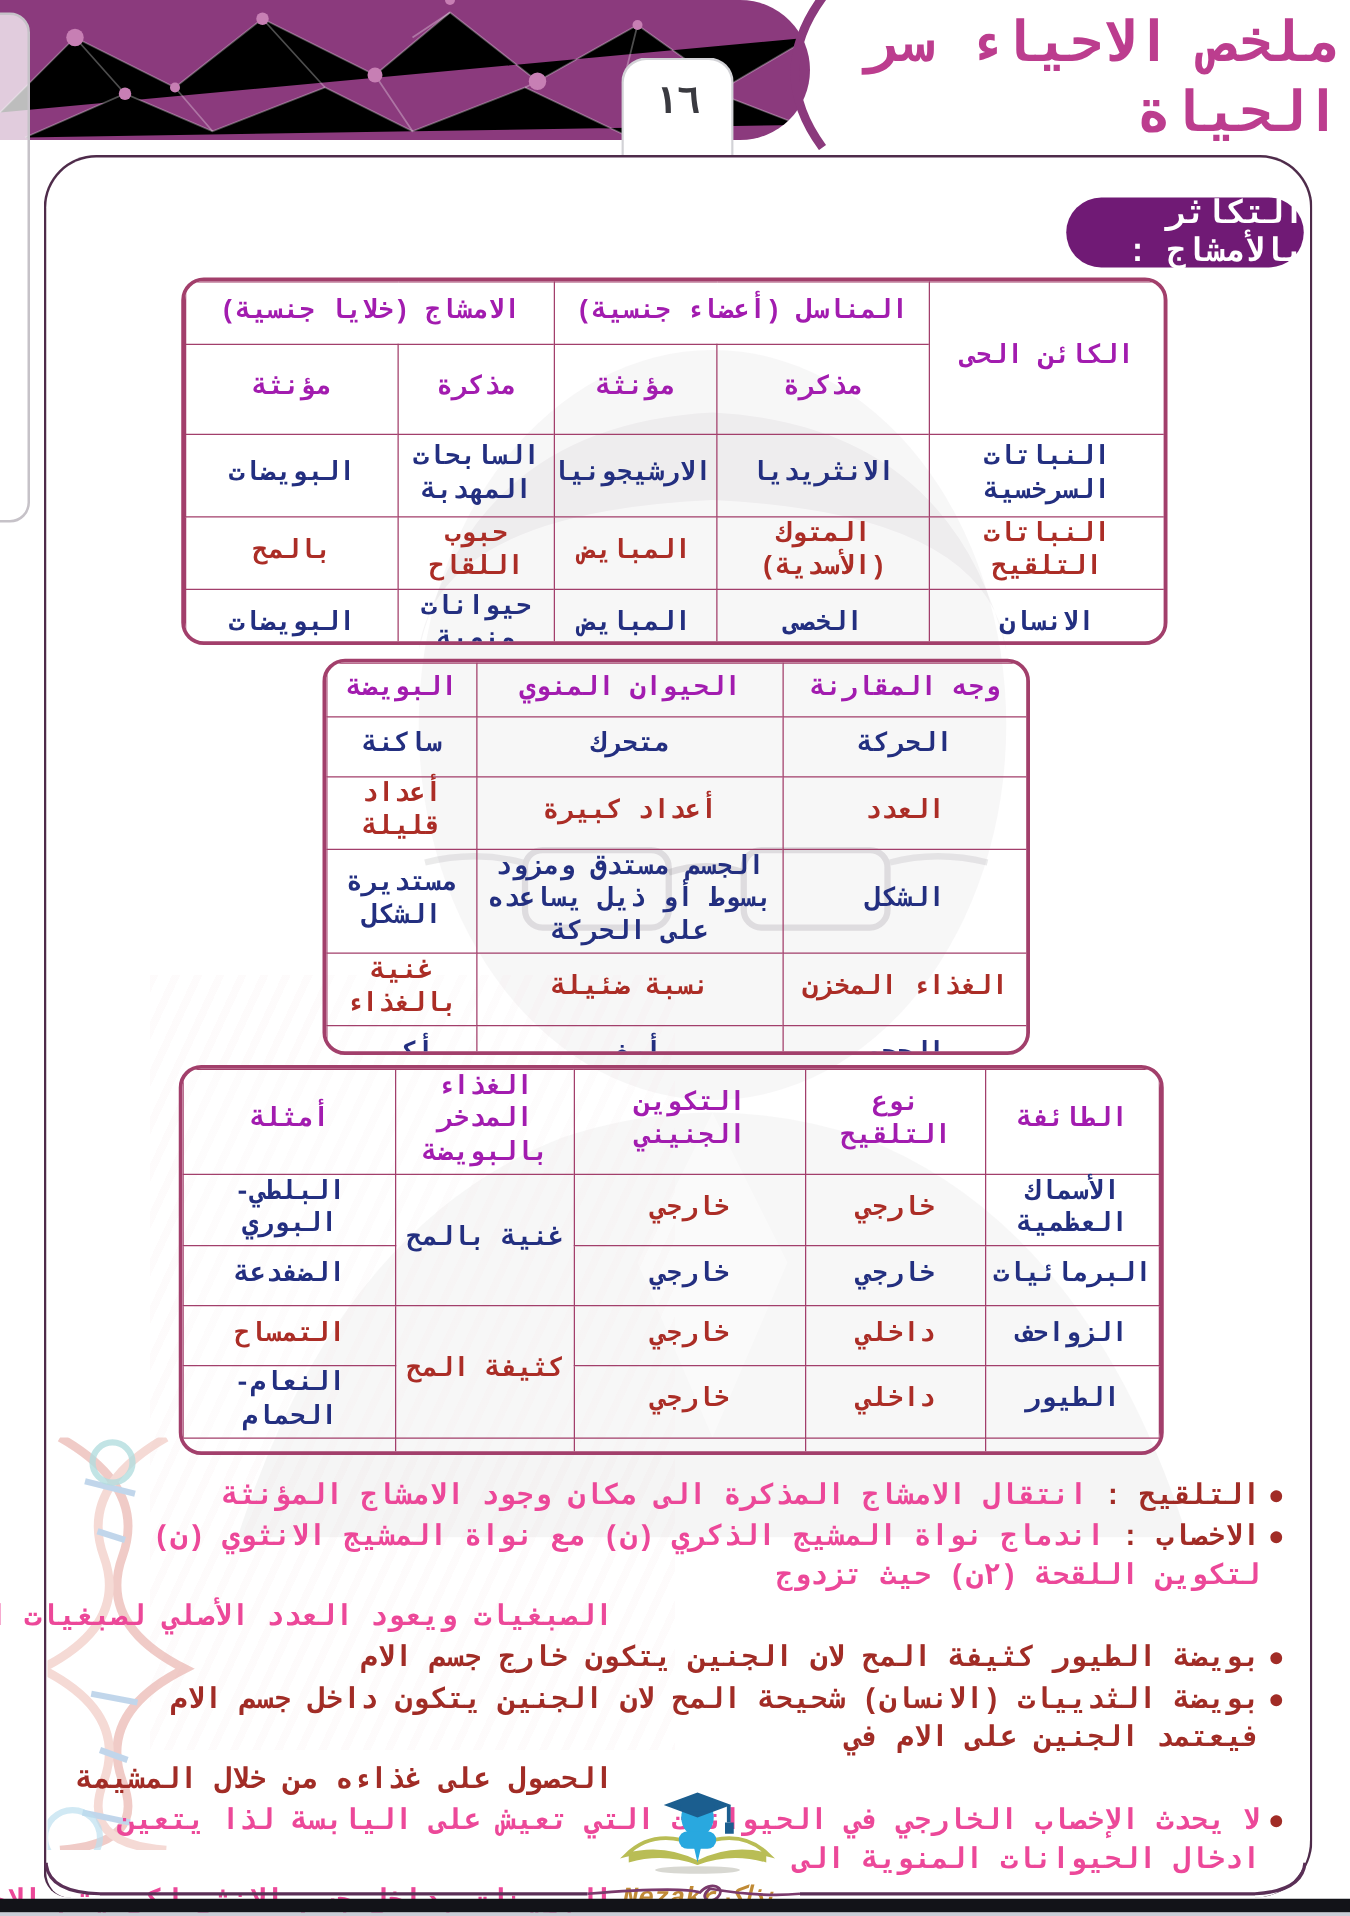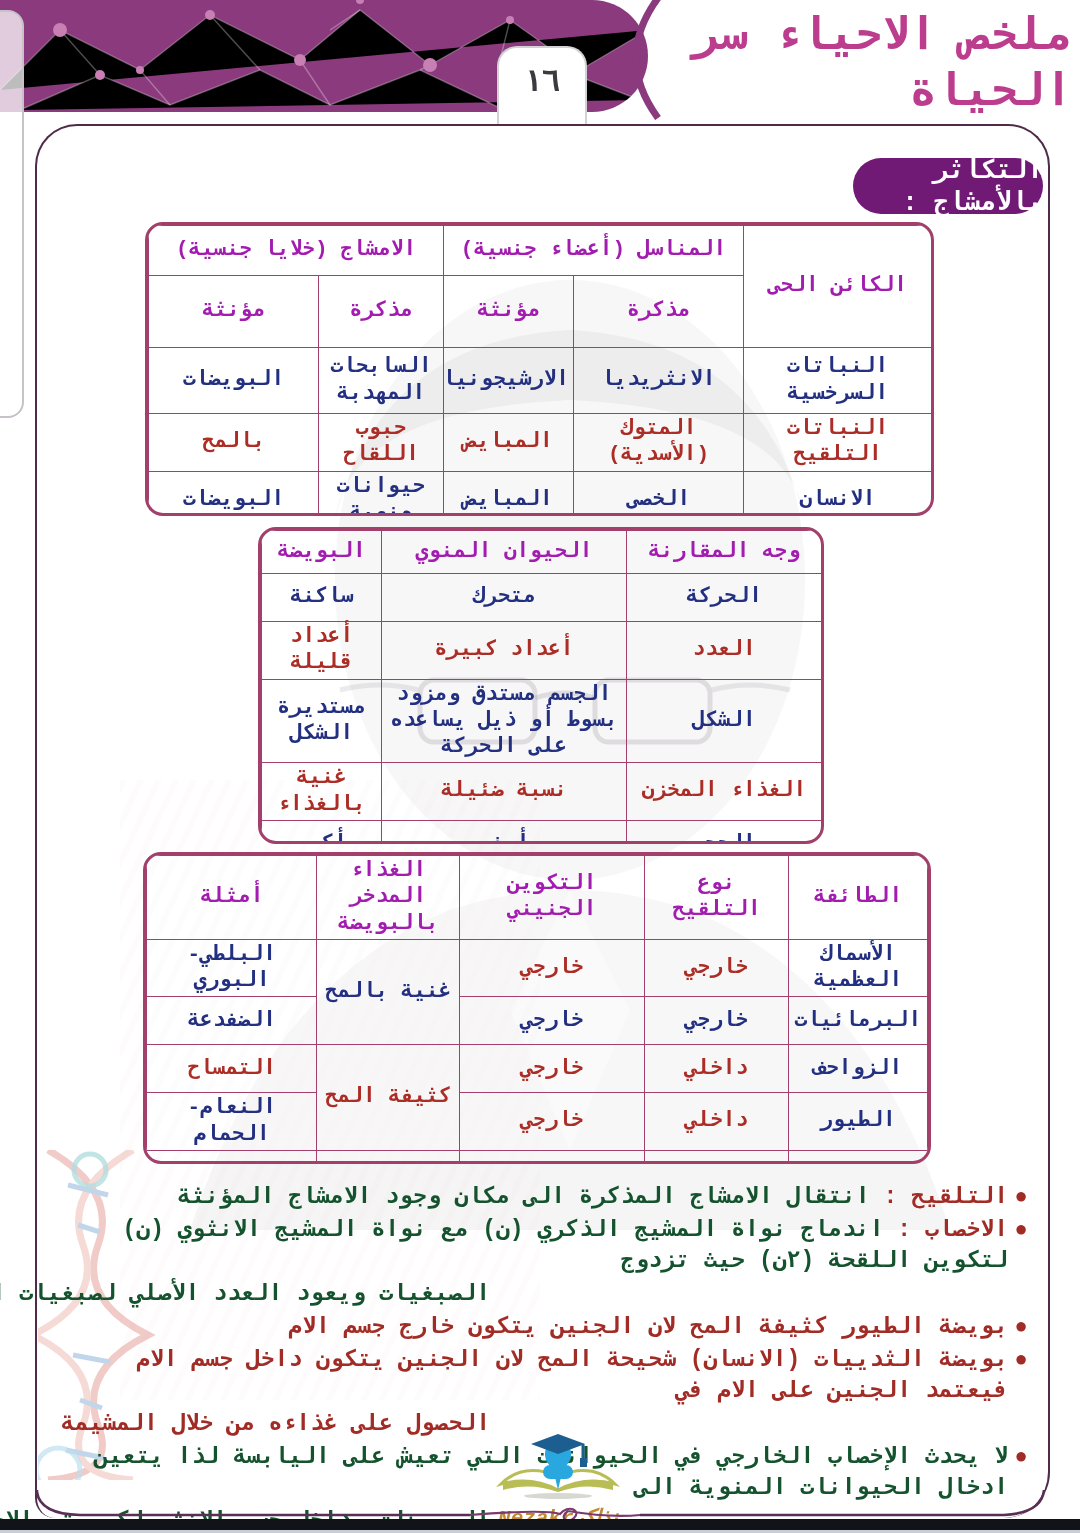--- a/index.html
+++ b/index.html
@@ -44,21 +44,21 @@
   .c-navy{color:#232f80;}
   .c-red{color:#ab2d26;}
   .small{font-size:19px;margin-top:24px;}
   
   .notes{position:absolute;left:66px;top:1182px;width:968px;direction:rtl;}
   .note-line{display:flex;align-items:flex-start;font-weight:bold;font-size:23px;line-height:31px;margin-bottom:2px;}
   .bullet{width:26px;flex:0 0 26px;color:#a12c26;font-size:22px;line-height:31px;text-align:center;}
   .note-text{flex:1;text-align:right;}
   .cont .note-text{padding-left:0;padding-right:518px;white-space:nowrap;}
   .lbl-red{color:#a12c26;}
-  .n-navy{color:#14532d;}
+  .n-navy{color:#ec4899;}
   .n-red{color:#a12c26;}
   
   .logo{position:absolute;left:478px;top:1432px;width:160px;height:92px;text-align:center;}
   .logo-text{position:relative;margin-top:-4px;font-size:21px;font-weight:bold;font-style:italic;color:#c08a35;direction:rtl;}
 </style>
 </head>
 <body>
 
 <div id="stage">
 

